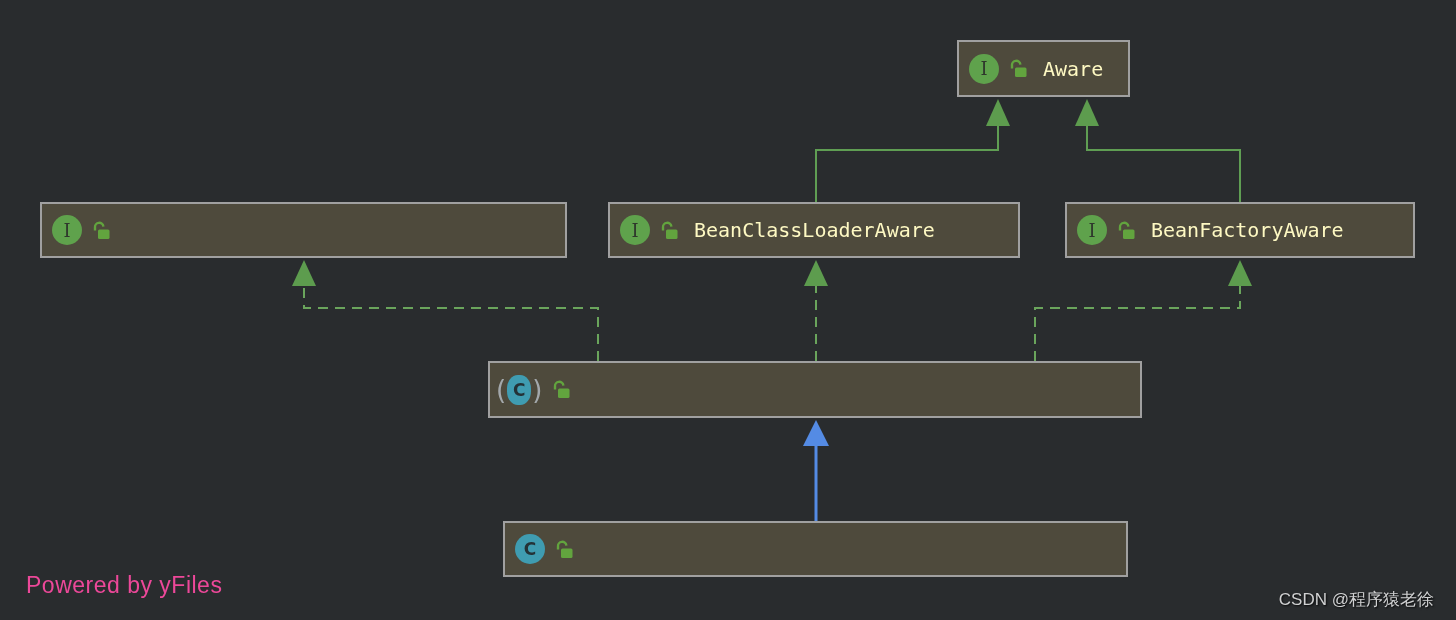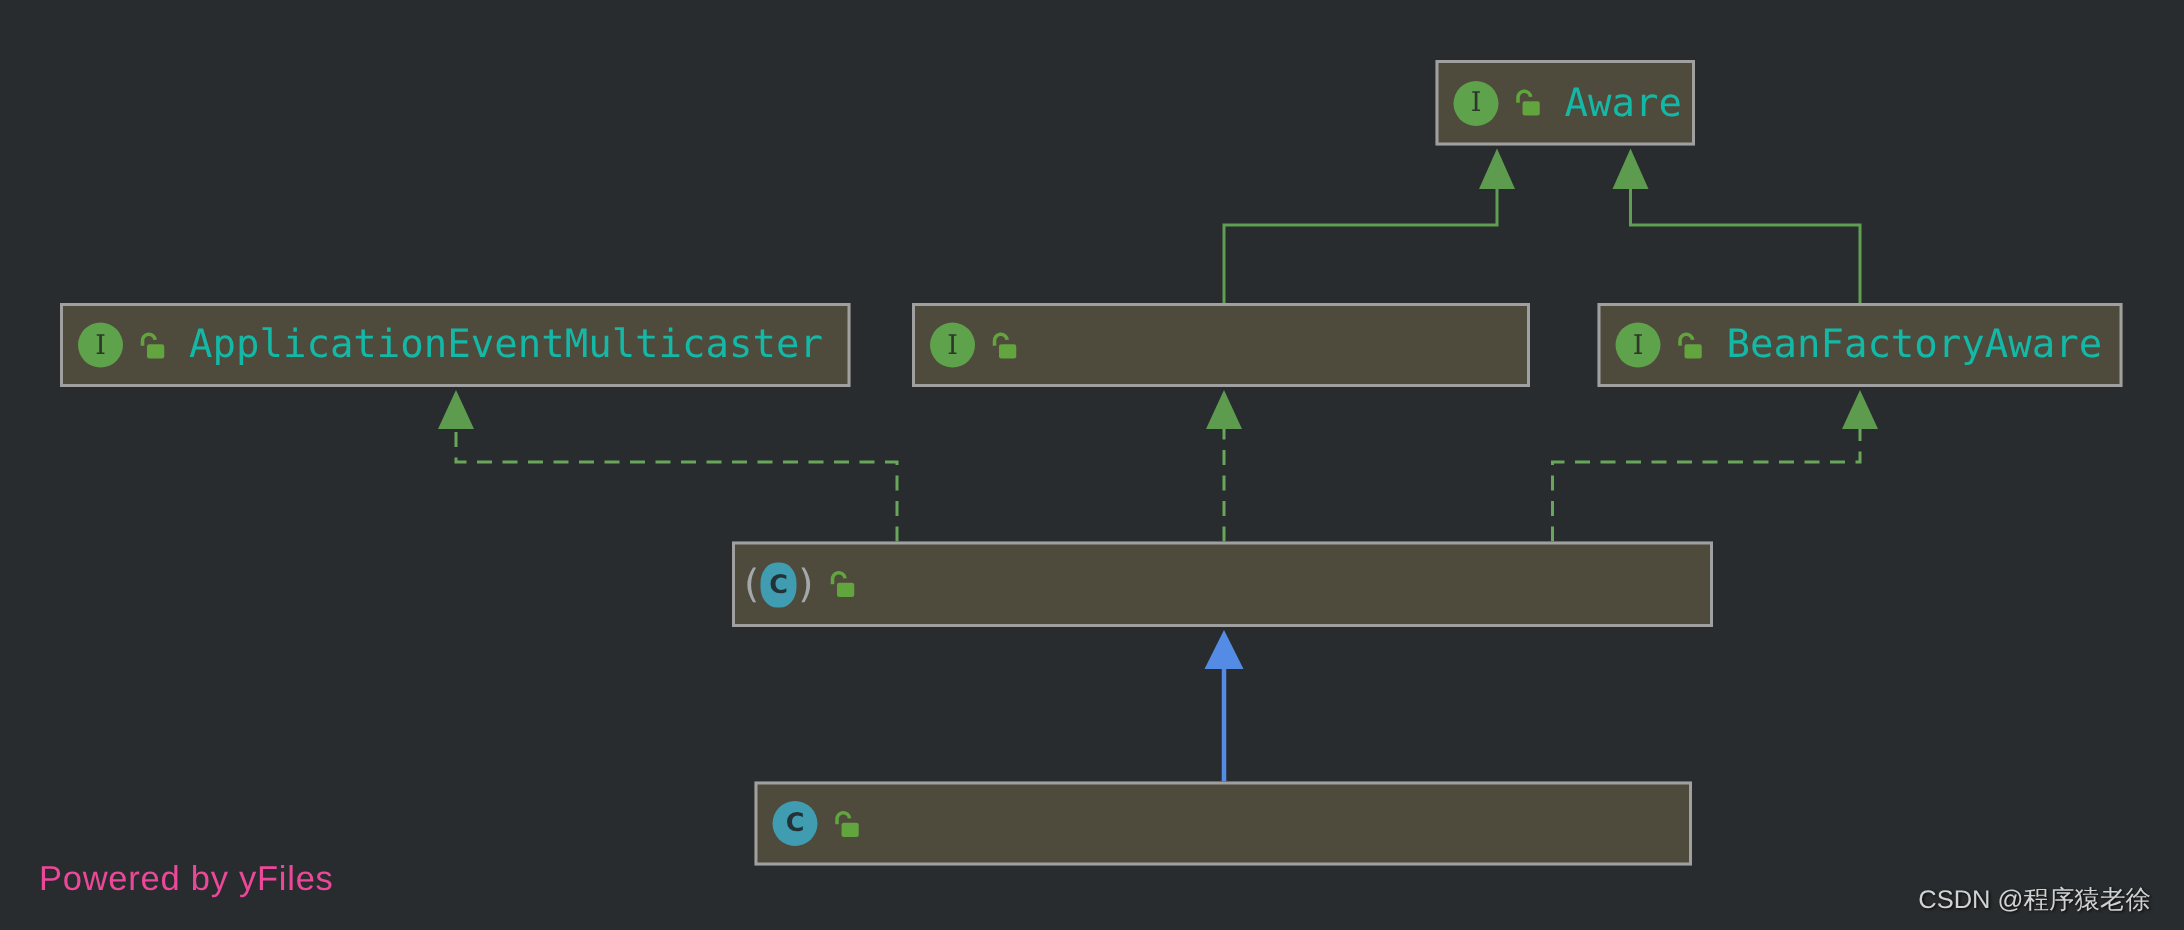--- a/index.html
+++ b/index.html
@@ -23,22 +23,22 @@
     box-sizing:border-box;
     background:#4e4a3c;
     border:2px solid #a0a0a0;
     display:flex;
     align-items:center;
     padding-left:10px;
     cursor:default;
   }
   .node .label {
     font-family:"DejaVu Sans Mono", monospace;
-    font-size:26px;
-    color:#14b8a6;
+    font-size:20px;
+    color:#fef9c3;
     white-space:nowrap;
     margin-left:14px;
   }
   .icon-circle {
     width:30px; height:30px;
     border-radius:50%;
     display:flex; align-items:center; justify-content:center;
     flex:0 0 auto;
   }
   .icon-circle.iface {
@@ -124,31 +124,31 @@
   </div>
 
   <div class="node" style="left:40px;top:202px;width:527px;height:56px">
     <span class="icon-circle iface">I</span>
     <span class="lock-icon">
       <svg width="21" height="21" viewBox="0 0 21 21">
         <path d="M4 10.5 V7.5 a4.2 4.2 0 0 1 8.4 -0.9" fill="none" stroke="#62a43e" stroke-width="2.4"></path>
         <rect x="7" y="9.5" width="11.5" height="9.5" rx="1.5" fill="#62a43e"></rect>
       </svg>
     </span>
-    <span class="label">ApplicationEventMulticaster</span>
   </div>
 
   <div class="node" style="left:608px;top:202px;width:412px;height:56px">
     <span class="icon-circle iface">I</span>
     <span class="lock-icon">
       <svg width="21" height="21" viewBox="0 0 21 21">
         <path d="M4 10.5 V7.5 a4.2 4.2 0 0 1 8.4 -0.9" fill="none" stroke="#62a43e" stroke-width="2.4"></path>
         <rect x="7" y="9.5" width="11.5" height="9.5" rx="1.5" fill="#62a43e"></rect>
       </svg>
     </span>
+    <span class="label">BeanClassLoaderAware</span>
   </div>
 
   <div class="node" style="left:1065px;top:202px;width:350px;height:56px">
     <span class="icon-circle iface">I</span>
     <span class="lock-icon">
       <svg width="21" height="21" viewBox="0 0 21 21">
         <path d="M4 10.5 V7.5 a4.2 4.2 0 0 1 8.4 -0.9" fill="none" stroke="#62a43e" stroke-width="2.4"></path>
         <rect x="7" y="9.5" width="11.5" height="9.5" rx="1.5" fill="#62a43e"></rect>
       </svg>
     </span>

